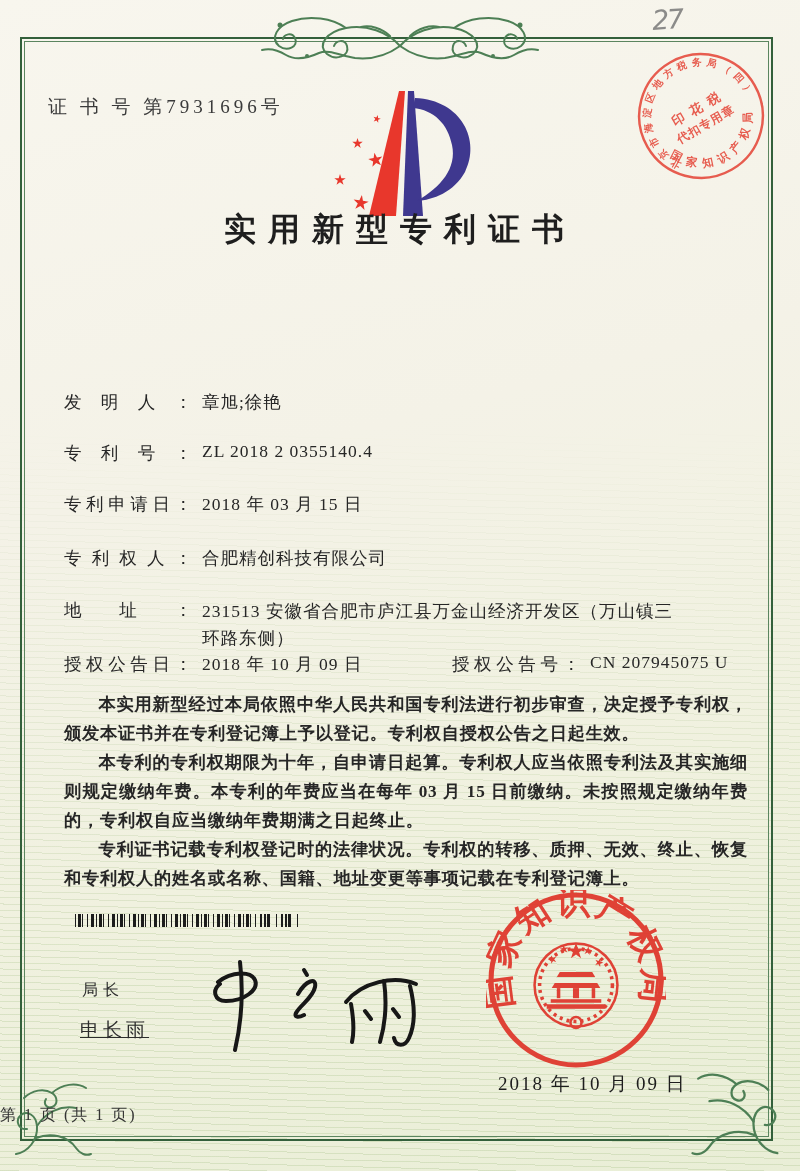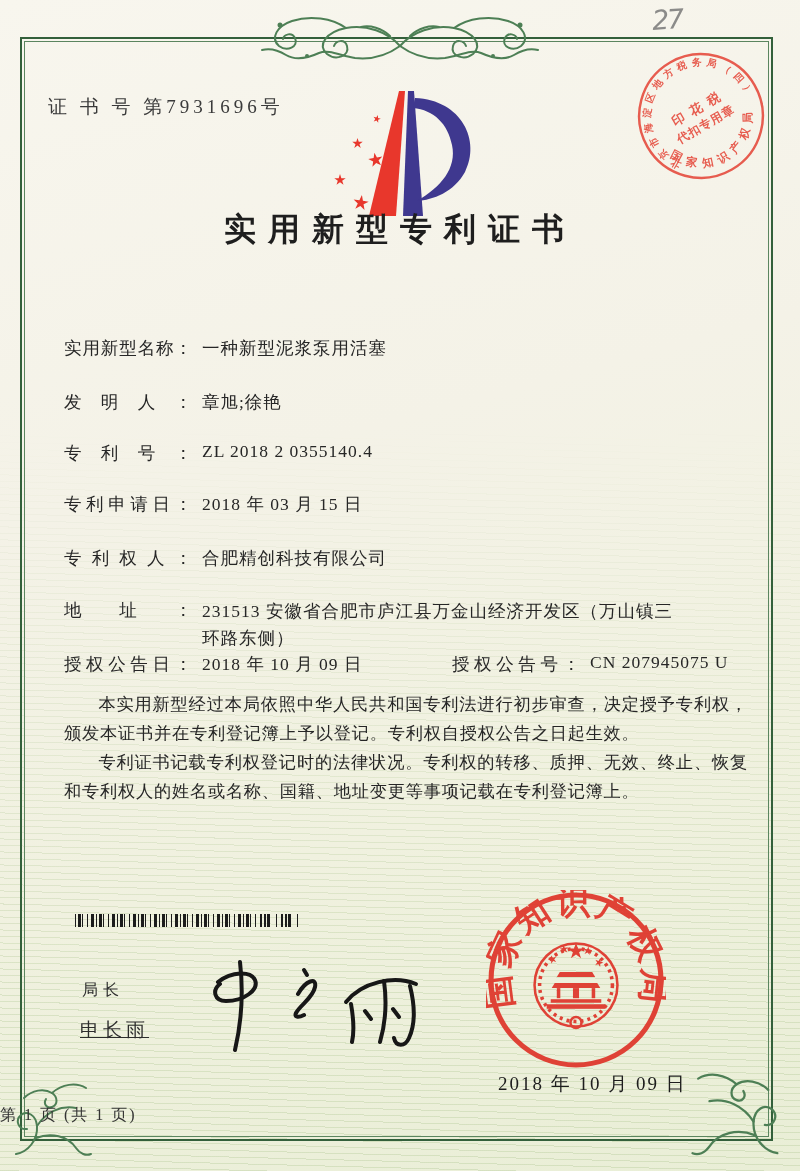--- a/index.html
+++ b/index.html
@@ -25,21 +25,21 @@
   .title{position:absolute;left:0;right:0;top:208px;margin:0;text-align:center;
     font-size:32px;font-weight:700;letter-spacing:12px;color:#1e1e1e;}
   .frow{position:absolute;left:64px;font-size:17.5px;white-space:nowrap;}
   .flabel{display:inline-block;width:128px;text-align:justify;text-align-last:justify;
     vertical-align:top;}
   .fvalue{margin-left:10px;letter-spacing:1px;}
   .fvalue.wrap{display:inline-block;white-space:normal;width:478px;line-height:1.55;vertical-align:top;}
   .frow.col2{left:452px;}
   .body-text{position:absolute;left:64px;top:690px;width:684px;font-size:17.2px;
     line-height:29px;letter-spacing:.8px;text-align:justify;}
-  .body-text p{margin:0;text-indent:2em;}
+  .body-text p{margin:0;text-indent:2em;font-weight:bold;}
   .barcode{position:absolute;left:75px;top:914px;width:224px;height:13px;
     background:repeating-linear-gradient(90deg,
       #1c1c1c 0 1.5px,transparent 1.5px 3px,
       #1c1c1c 3px 6px,transparent 6px 7.5px,
       #1c1c1c 7.5px 8.5px,transparent 8.5px 12px,
       #1c1c1c 12px 13px,transparent 13px 16.5px,
       #1c1c1c 16.5px 19.5px,transparent 19.5px 21px);}
   .issuer-title{position:absolute;left:82px;top:980px;font-size:16px;letter-spacing:5px;color:#2c2c2c;}
   .issuer-name{position:absolute;left:80px;top:1017px;font-size:19px;letter-spacing:4px;color:#2c2c2c;text-decoration:underline;}
   .signature{position:absolute;left:188px;top:948px;}
@@ -121,23 +121,20 @@
       <text font-size="11" letter-spacing="6" fill="#e5483a" font-family="Liberation Serif, serif" font-weight="bold">
         <textPath href="#taxBottom" startOffset="2">国家知识产权局</textPath>
       </text>
       <text x="66" y="62" text-anchor="middle" font-size="12.5" letter-spacing="2" fill="#e5483a" font-weight="bold" font-family="Liberation Serif, serif">印 花 税</text>
       <text x="66" y="79" text-anchor="middle" font-size="11.5" letter-spacing="1" fill="#e5483a" font-weight="bold" font-family="Liberation Serif, serif">代扣专用章</text>
     </svg>
   </div>
 
   <h1 class="title">实用新型专利证书</h1>
 
-  <div class="frow" style="top:336px">
-    <span class="flabel">实用新型名称：</span><span class="fvalue">一种新型泥浆泵用活塞</span>
-  </div>
   <div class="frow" style="top:390px">
     <span class="flabel">发明人：</span><span class="fvalue">章旭;徐艳</span>
   </div>
   <div class="frow" style="top:441px">
     <span class="flabel">专利号：</span><span class="fvalue">ZL 2018 2 0355140.4</span>
   </div>
   <div class="frow" style="top:492px">
     <span class="flabel">专利申请日：</span><span class="fvalue">2018 年 03 月 15 日</span>
   </div>
   <div class="frow" style="top:546px">
@@ -148,20 +145,21 @@
   </div>
   <div class="frow" style="top:652px">
     <span class="flabel">授权公告日：</span><span class="fvalue">2018 年 10 月 09 日</span>
   </div>
   <div class="frow col2" style="top:652px">
     <span class="flabel">授权公告号：</span><span class="fvalue">CN 207945075 U</span>
   </div>
 
   <div class="body-text">
     <p>本实用新型经过本局依照中华人民共和国专利法进行初步审查，决定授予专利权，颁发本证书并在专利登记簿上予以登记。专利权自授权公告之日起生效。</p>
+    <p>本专利的专利权期限为十年，自申请日起算。专利权人应当依照专利法及其实施细则规定缴纳年费。本专利的年费应当在每年 03 月 15 日前缴纳。未按照规定缴纳年费的，专利权自应当缴纳年费期满之日起终止。</p>
     <p>专利证书记载专利权登记时的法律状况。专利权的转移、质押、无效、终止、恢复和专利权人的姓名或名称、国籍、地址变更等事项记载在专利登记簿上。</p>
   </div>
 
   <div class="barcode"></div>
 
   <div class="issuer-title">局长</div>
   <div class="issuer-name">申长雨</div>
 
   <svg class="signature" width="250" height="110" viewBox="0 0 250 110">
     <g fill="none" stroke="#171717" stroke-width="4" stroke-linecap="round" stroke-linejoin="round">

